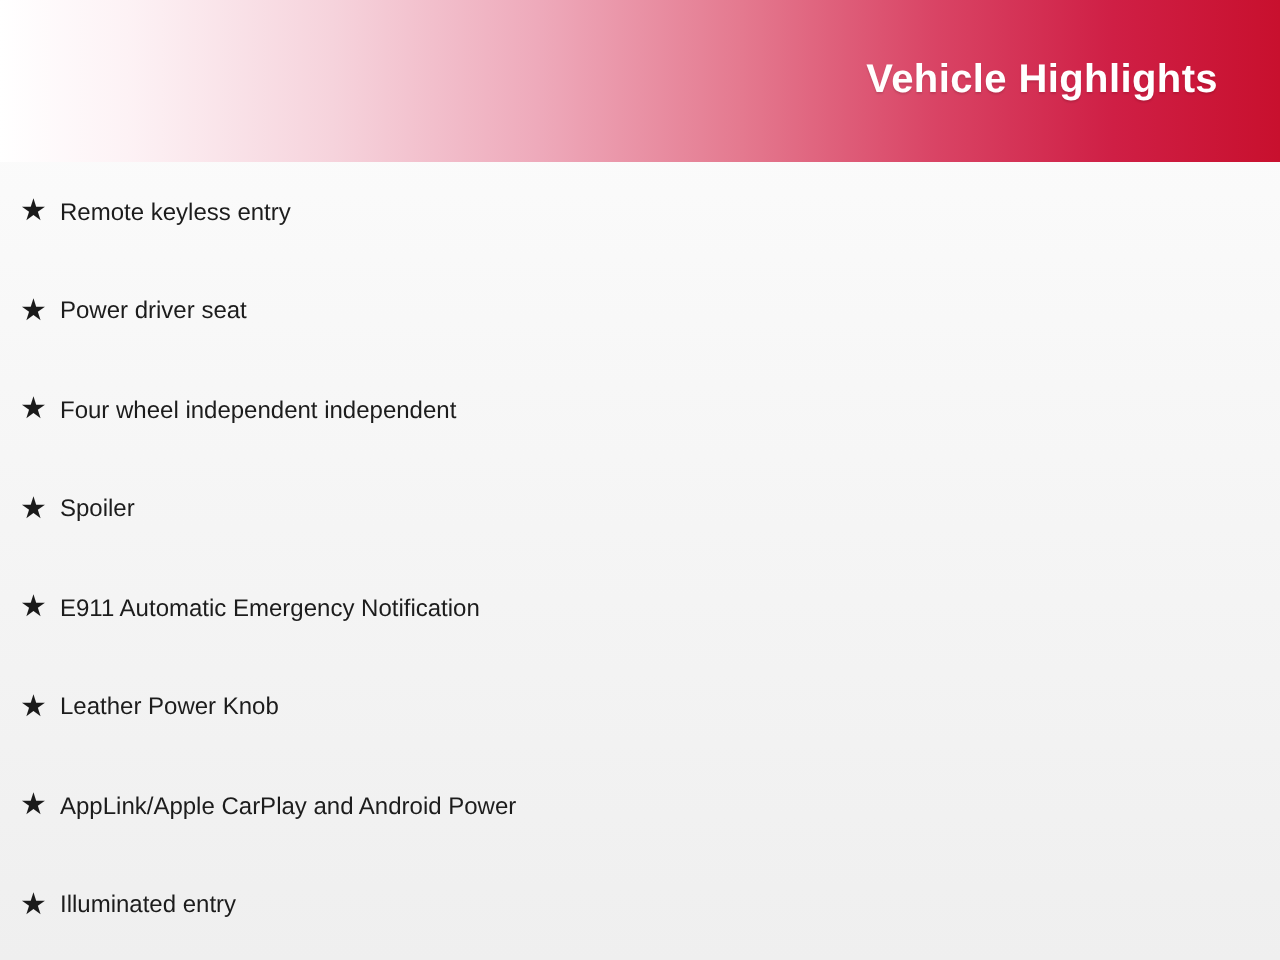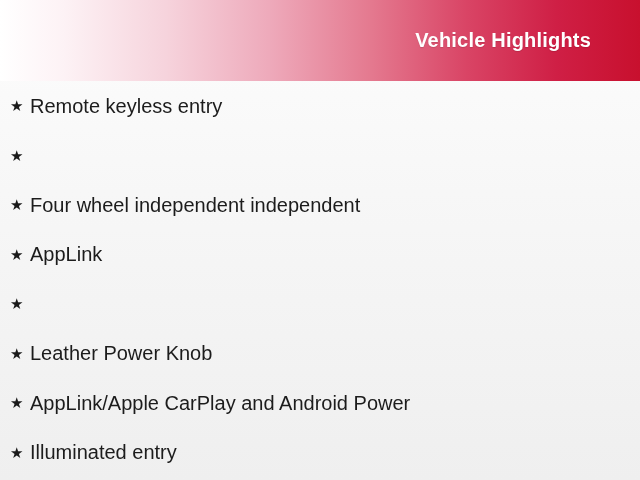--- a/index.html
+++ b/index.html
@@ -35,21 +35,21 @@
         #c8102e 100%);
     display: flex;
     align-items: center;
     justify-content: flex-end;
   }
   .header-title {
     color: #ffffff;
     font-size: 20px;
     font-weight: bold;
     letter-spacing: 0.2px;
-    margin-right: 49px;
+    margin-right: 31px;
     text-shadow: 0 1px 1px rgba(0,0,0,0.12);
     text-align: right;
   }
   .list {
     padding: 0;
     margin: 0;
     list-style: none;
   }
   .list-item {
     display: flex;
@@ -60,21 +60,21 @@
   }
   .bullet-icon {
     width: 20px;
     font-size: 15px;
     line-height: 1;
     color: #1a1a1a;
     text-align: left;
     flex: 0 0 20px;
   }
   .item-label {
-    font-size: 20px;
+    font-size: 12px;
     color: #1c1c1c;
     line-height: 1.2;
     white-space: nowrap;
   }
 </style>
 </head>
 <body>
 
 <div class="page">
 
@@ -82,31 +82,33 @@
     <div class="header-title">Vehicle Highlights</div>
   </div>
 
   <ul class="list">
     <li class="list-item">
       <span class="bullet-icon">★</span>
       <span class="item-label">Remote keyless entry</span>
     </li>
     <li class="list-item">
       <span class="bullet-icon">★</span>
+      <span class="item-label">Power driver seat</span>
     </li>
     <li class="list-item">
       <span class="bullet-icon">★</span>
       <span class="item-label">Four wheel independent independent</span>
     </li>
     <li class="list-item">
       <span class="bullet-icon">★</span>
-      <span class="item-label">AppLink</span>
+      <span class="item-label">Spoiler</span>
     </li>
     <li class="list-item">
       <span class="bullet-icon">★</span>
+      <span class="item-label">E911 Automatic Emergency Notification</span>
     </li>
     <li class="list-item">
       <span class="bullet-icon">★</span>
       <span class="item-label">Leather Power Knob</span>
     </li>
     <li class="list-item">
       <span class="bullet-icon">★</span>
       <span class="item-label">AppLink/Apple CarPlay and Android Power</span>
     </li>
     <li class="list-item">

